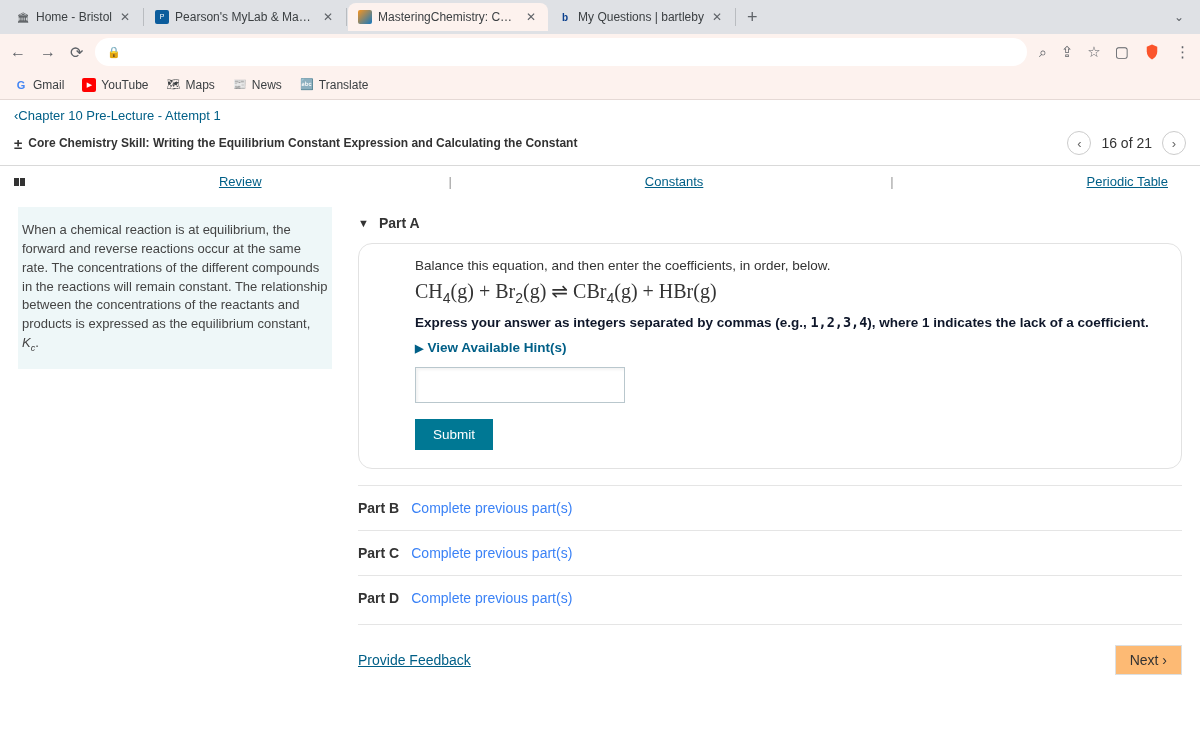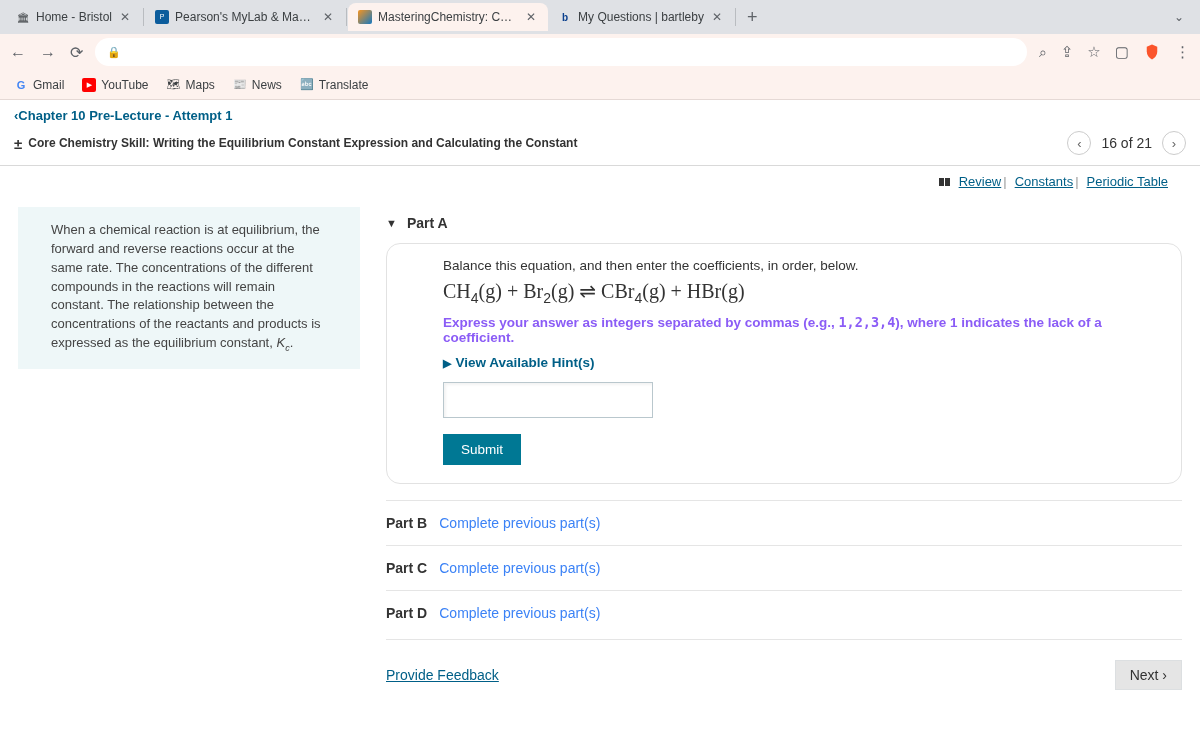--- a/index.html
+++ b/index.html
@@ -25,58 +25,58 @@
   .addr-box .path { color:#787b80; }
   .right-icons { display:flex; gap:14px; color:#5f6368; font-size:15px; align-items:center; }
   .brave-icon { width:18px; height:18px; }
 
   .bookbar { display:flex; align-items:center; background:#fdf2ee; height:30px; padding:0 14px; gap:18px; border-bottom:1px solid #e5d9d5; }
   .bookmark { display:flex; align-items:center; gap:5px; font-size:12px; color:#3c4043; }
   .bk-icon { width:14px; height:14px; display:flex; align-items:center; justify-content:center; font-size:11px; }
 
   
   .page { background:#fff; }
-  .breadcrumb { padding:8px 14px 4px; font-size:13px; font-weight:bold; }
+  .breadcrumb { padding:8px 14px 4px; font-size:13px; font-weight:normal; }
   .breadcrumb a { color:#005f87; text-decoration:none; }
   .title-row { display:flex; align-items:center; padding:4px 14px 10px; border-bottom:1px solid #d9d9d9; }
   .plusminus { font-size:15px; font-weight:bold; margin-right:6px; color:#333; }
   .page-title { font-size:12px; font-weight:bold; color:#333; flex:1; }
   .pager { display:flex; align-items:center; gap:10px; font-size:14px; color:#333; }
   .pager-btn { width:24px; height:24px; border:1px solid #ccc; border-radius:50%; display:flex; align-items:center; justify-content:center; font-size:13px; color:#666; cursor:pointer; }
 
-  .toolbar-row { display:flex; justify-content:flex-end; padding:8px 32px 0 14px; font-size:13px; }
+  .toolbar-row { display:flex; justify-content:space-between; padding:8px 32px 0 14px; font-size:13px; }
   .toolbar-row a { color:#005f87; text-decoration:underline; margin-left:6px; }
   .toolbar-row .sep { color:#999; margin:0 2px; }
   .rect-icon { display:inline-block; vertical-align:middle; margin-right:2px; }
   .rect-icon span { display:inline-block; width:5px; height:8px; background:#333; margin-right:1px; }
 
   .content { display:flex; padding:18px 18px 0 18px; gap:26px; }
-  .intro-box { width:342px; background:#eef7f8; padding:14px 33px; font-size:13px; color:#444; line-height:1.45; align-self:flex-start; }
+  .intro-box { width:314px; background:#eef7f8; padding:14px 4px; font-size:13px; color:#444; line-height:1.45; align-self:flex-start; }
   .intro-box i { font-style:italic; }
   .main-col { flex:1; }
 
   .part-row { display:flex; align-items:center; gap:10px; font-weight:bold; font-size:14px; padding:8px 0 12px; }
   .part-row .tri { font-size:11px; }
   .part-box { border:1px solid #e2e2e2; border-radius:14px; padding:14px 28px 18px 56px; margin-bottom:16px; }
   .q-text { font-size:13.5px; color:#333; margin-bottom:6px; }
   .equation { font-family:"Times New Roman", serif; font-size:20px; text-align:left; margin:2px 0 8px; }
-  .instr { font-size:13.5px; font-weight:bold; color:#8b5cf6; margin-bottom:10px; }
+  .instr { font-size:13.5px; font-weight:bold; color:#0f172a; margin-bottom:10px; }
   .instr .mono { font-family:monospace; font-weight:bold; }
   .hints { color:#005f87; font-size:13.5px; font-weight:bold; margin-bottom:12px; cursor:pointer; }
   .hints .tri { font-size:11px; margin-right:4px; }
   .answer-input { width:210px; height:36px; border:1px solid #b9c7cd; padding:4px 8px; margin:6px 0 16px 0; display:block; font-size:14px; box-shadow: inset 2px 2px 3px rgba(0,0,0,0.05); }
   .submit-btn { background:#007894; color:#fff; border:none; padding:8px 18px; font-size:13.5px; cursor:pointer; }
 
   .locked-row { display:flex; align-items:flex-end; gap:12px; padding:14px 0; border-top:1px solid #e5e5e5; font-size:14px; }
   .locked-row .plabel { font-weight:bold; color:#333; }
   .locked-row .lmsg { color:#3b82f6; }
 
   .footer-row { display:flex; align-items:center; padding:20px 0 0; border-top:1px solid #e5e5e5; margin-top:4px; }
   .footer-row a { color:#005f87; text-decoration:underline; font-size:14px; }
-  .next-btn { margin-left:auto; background:#e5e5e5; border:1px solid #dcdfe1; padding:6px 14px; font-size:14px; color:#333; cursor:pointer; }
+  .next-btn { margin-left:auto; background:#fdba74; border:1px solid #dcdfe1; padding:6px 14px; font-size:14px; color:#333; cursor:pointer; }
   sub{font-size:0.7em;}
 </style>
 </head>
 <body>
 
 <div class="tabbar">
   <div class="tab">
     <span class="favicon">🏛</span>
     <span class="label">Home - Bristol</span>
     <span class="close">✕</span>

